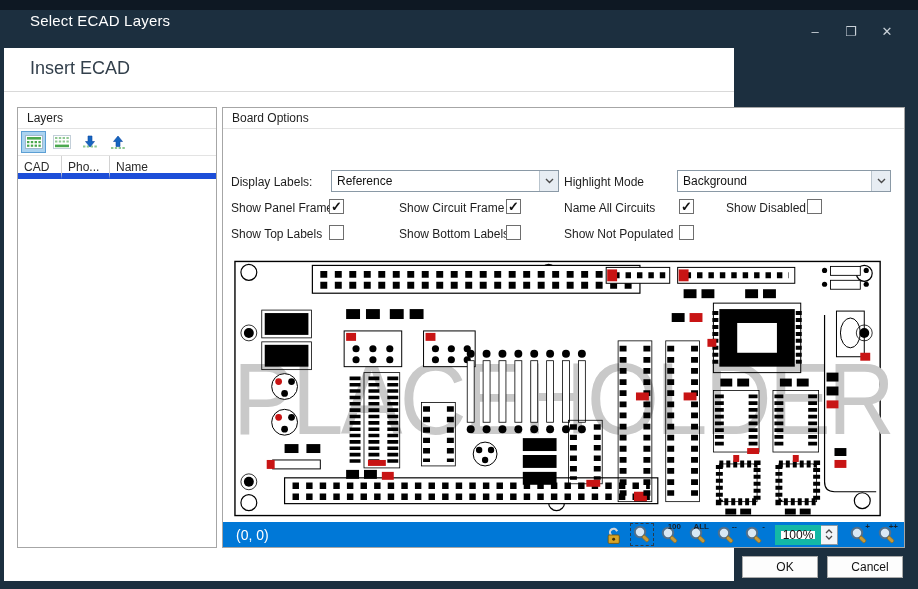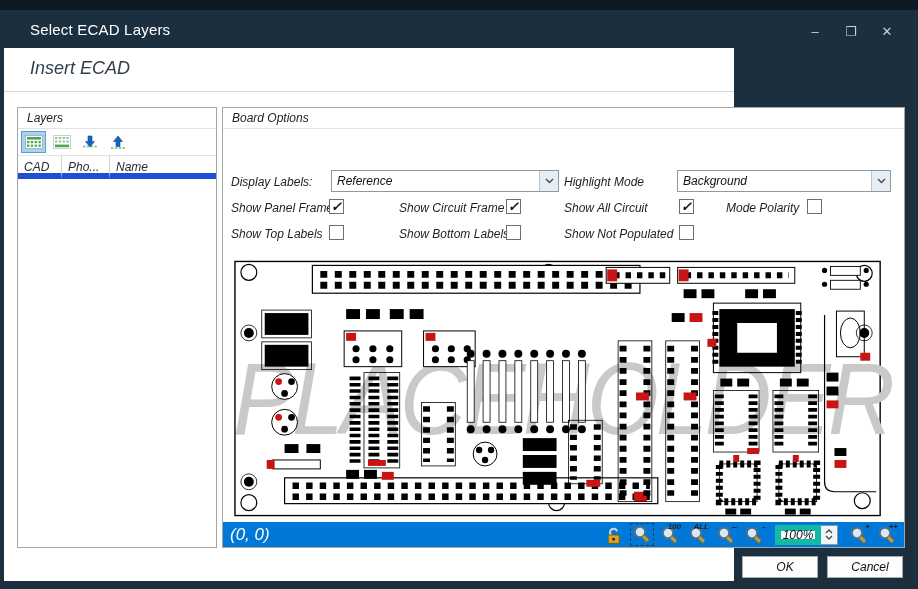--- a/index.html
+++ b/index.html
@@ -4,25 +4,25 @@
 <style>
   * { margin:0; padding:0; box-sizing:border-box; }
   html,body { width:918px; height:589px; }
   body {
     font-family:"Liberation Sans", sans-serif;
     font-size:12px; color:#1e1e1e;
     background:#1c2f3f; position:relative; overflow:hidden;
   }
   .top-strip { position:absolute; left:0; top:0; right:0; height:10px; background:#0e1823; }
   .titlebar { position:absolute; left:0; top:10px; right:0; height:38px; background:#1c2f3f; }
-  .titlebar .title { position:absolute; left:30px; top:11px; color:#ffffff; font-size:15px; letter-spacing:.2px; }
+  .titlebar .title { position:absolute; left:30px; top:2px; color:#ffffff; font-size:15px; letter-spacing:.2px; }
   .win-controls { position:absolute; right:18px; top:10px; display:flex; gap:10px; }
   .win-btn { width:26px; height:22px; display:flex; align-items:center; justify-content:center;
              color:#c9d1d8; font-size:13px; cursor:default; }
-  .dialog { position:absolute; left:4px; top:48px; width:730px; height:533px; background:#ffffff;font-style:italic; }
+  .dialog { position:absolute; left:4px; top:48px; width:730px; height:533px; background:#ffffff; }
   .hdr-row { position:absolute; left:0; top:0; width:100%; height:44px; border-bottom:1px solid #d9d9d9; }
   .hdr-row .hdr-title { position:absolute; left:26px; top:10px; font-size:18px; color:#33404c; }
 
   
   .layers-panel { position:absolute; left:13px; top:59px; width:200px; height:441px;
                   border:1px solid #a6a6a6; background:#fff; }
   .panel-title { height:21px; line-height:21px; padding-left:9px; border-bottom:1px solid #e3e3e3; color:#1e1e1e; }
   .layers-toolbar { height:27px; display:flex; align-items:center; gap:3px; padding:0 3px; border-bottom:1px solid #e3e3e3; }
   .ltb-btn { width:25px; height:22px; display:flex; align-items:center; justify-content:center; border:1px solid transparent; }
   .ltb-btn.selected { background:#abd3f0; border-color:#5c9fd4; }
@@ -50,21 +50,21 @@
                display:flex; align-items:center; justify-content:center; }
   .cb { position:absolute; width:15px; height:15px; border:1px solid #6e6e6e; background:#fff;
         display:flex; align-items:center; justify-content:center; font-size:13px; line-height:13px; color:#111; }
   .cb::after { content:""; }
   .cb.checked::after { content:"\2713"; font-weight:600; margin-top:-1px; }
 
   .preview { position:absolute; left:6px; top:145px; width:671px; height:271px; background:#fff; overflow:hidden; }
 
   .statusbar { position:absolute; left:0; bottom:0; width:681px; height:25px; background:#0078d7;
                display:flex; align-items:center; color:#fff; }
-  .coords { padding-left:7px; font-size:17px; }
+  .coords { padding-left:13px; font-size:14px; }
   .sb-tools { margin-left:auto; display:flex; align-items:center; gap:4px; padding-right:5px; }
   .sb-btn { position:relative; width:24px; height:23px; display:flex; align-items:flex-end; justify-content:center; padding-bottom:1px; }
   .sb-tag { position:absolute; top:-1px; right:1px; font-size:8px; font-weight:bold; color:#17212b; letter-spacing:0; }
   .sb-sel { border:1px dashed #2a3a48; }
   .spinner { display:flex; align-items:center; margin:0 5px; }
   .spin-box { width:46px; height:20px; background:#fff; border:6px solid #14b8a6; color:#111;
               display:flex; align-items:center; justify-content:center; font-size:12px; }
   .spin-arrows { width:17px; height:20px; background:#f2f5f8; border:1px solid #8a99a6; border-left:none;
                  display:flex; flex-direction:column; align-items:center; justify-content:center; gap:1px; }
 
@@ -192,23 +192,23 @@
         <svg width="9" height="6" viewBox="0 0 9 6">
             <polyline points="1,1 4.5,4.5 8,1" fill="none" stroke="#4a4a4a" stroke-width="1.4"></polyline>
           </svg>
       </span>
     </div>
 
     <span class="ctrl lbl" style="left:8px;  top:93px;">Show Panel Frame</span>
     <span class="cb checked" style="left:106px; top:91px;"></span>
     <span class="ctrl lbl" style="left:176px; top:93px;">Show Circuit Frame</span>
     <span class="cb checked" style="left:283px; top:91px;"></span>
-    <span class="ctrl lbl" style="left:341px; top:93px;">Show All Circuit</span>
+    <span class="ctrl lbl" style="left:341px; top:93px;">Name All Circuits</span>
     <span class="cb checked" style="left:456px; top:91px;"></span>
-    <span class="ctrl lbl" style="left:503px; top:93px;">Mode Polarity</span>
+    <span class="ctrl lbl" style="left:503px; top:93px;">Show Disabled</span>
     <span class="cb" style="left:584px; top:91px;"></span>
 
     <span class="ctrl lbl" style="left:8px;  top:119px;">Show Top Labels</span>
     <span class="cb" style="left:106px; top:117px;"></span>
     <span class="ctrl lbl" style="left:176px; top:119px;">Show Bottom Labels</span>
     <span class="cb" style="left:283px; top:117px;"></span>
     <span class="ctrl lbl" style="left:341px; top:119px;">Show Not Populated</span>
     <span class="cb" style="left:456px; top:117px;"></span>
 
     <div class="preview">

